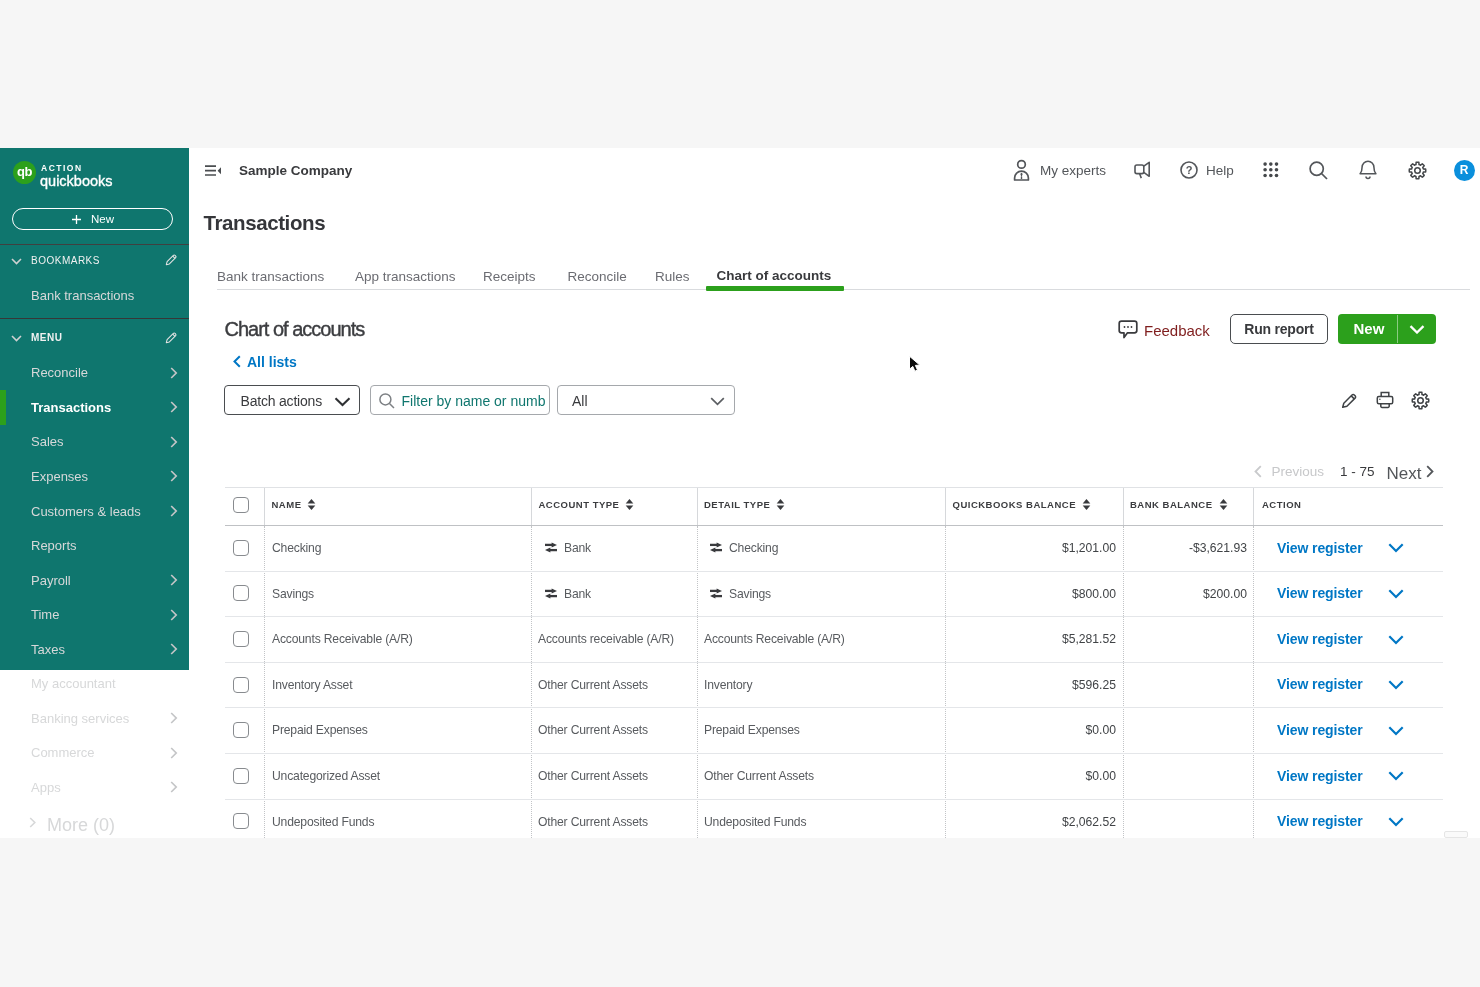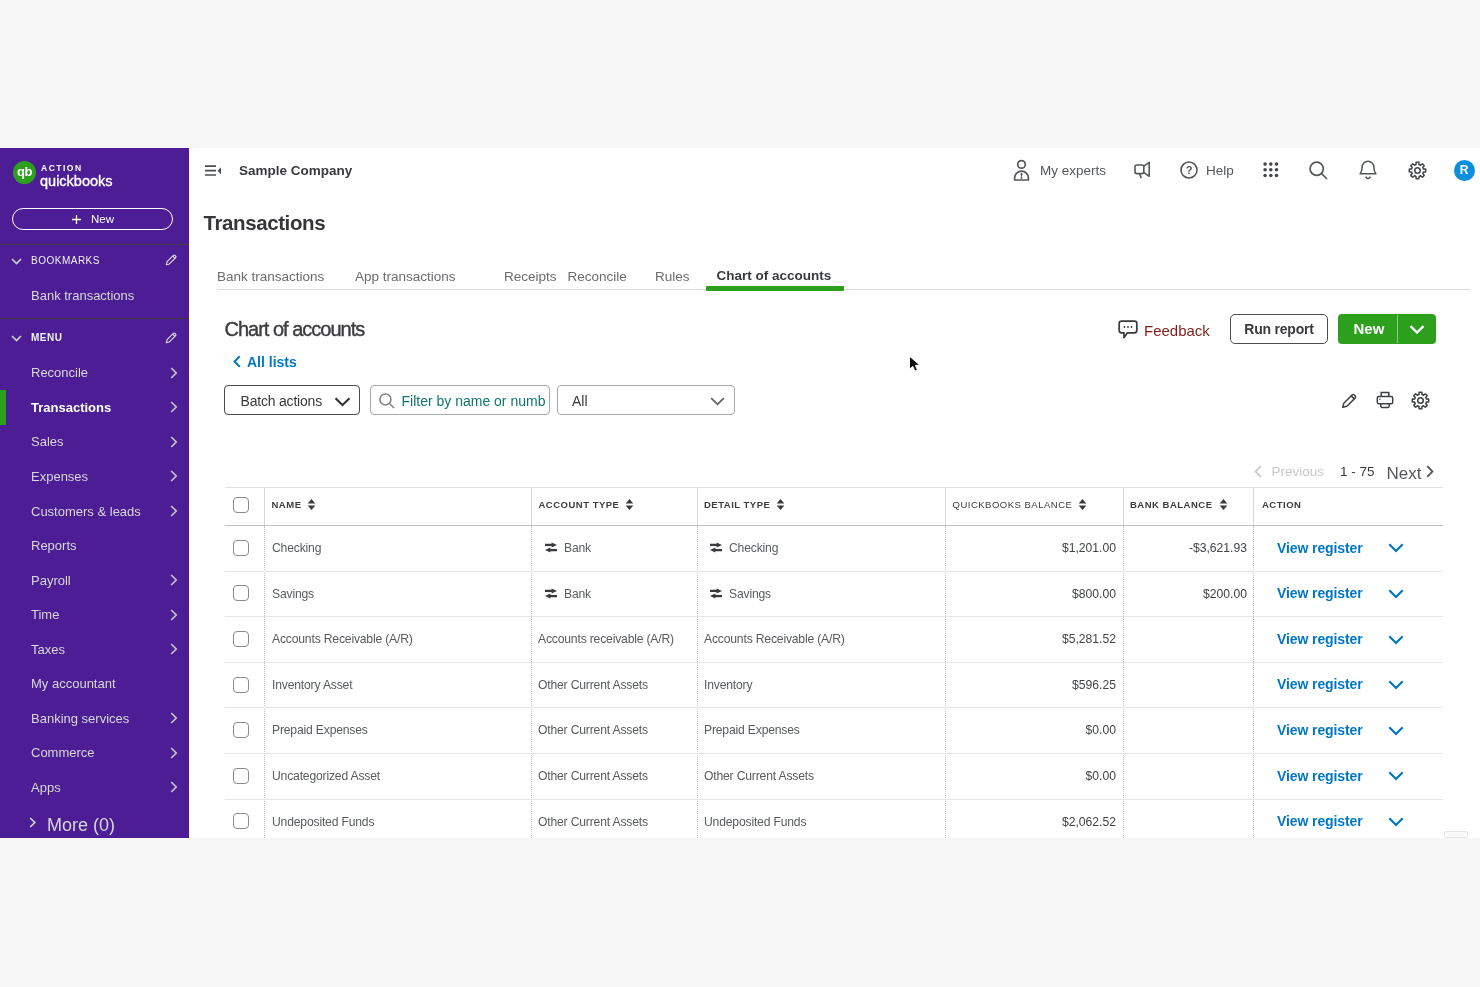--- a/index.html
+++ b/index.html
@@ -2,21 +2,21 @@
 <html><head><meta charset="utf-8">
 <style>
 *{margin:0;padding:0;box-sizing:border-box}
 html,body{width:1480px;height:987px;background:#f6f6f6;font-family:"Liberation Sans",sans-serif;overflow:hidden}
 .a{position:absolute}
 .flex{display:flex;align-items:center}
 svg{display:block}
 </style></head>
 <body>
 <div class="a" id="app" style="left:0;top:148px;width:1480px;height:690px;background:#fff;overflow:hidden">
-<div class="a" style="left:0;top:0;width:189px;height:690px;background:#4c1d95">
+<div class="a" style="left:0;top:0;width:189px;height:522px;background:#0f766e">
 <div class="a" style="left:13px;top:13px;width:23px;height:23px;border-radius:50%;background:#2ca01c;color:#fff;font-weight:bold;font-size:13px;text-align:center;line-height:22px;letter-spacing:-0.5px">qb</div>
 <div class="a" style="left:41px;top:15px;font-size:8.5px;font-weight:bold;letter-spacing:1.5px;color:#fff">ACTION</div>
 <div class="a" style="left:40px;top:24.5px;font-size:14.5px;color:#fff;letter-spacing:0px;-webkit-text-stroke:0.35px #fff">quickbooks</div>
 <div class="a flex" style="left:12px;top:60px;width:161px;height:22px;border:1.5px solid #fff;border-radius:11px;justify-content:center;color:#fff;font-size:11.5px">
 <svg width="11" height="11" viewBox="0 0 11 11" style="margin-right:9px">
           <path d="M5.5 1v9M1 5.5h9" stroke="#fff" stroke-width="1.3"></path>
         </svg>New</div>
 <div class="a" style="left:0;top:95.5px;width:189px;height:1px;background:#404040"></div>
 <svg class="a" style="left:11px;top:109.5px" width="11" height="7" viewBox="0 0 11 7">
         <path d="M1 1l4.5 4.5L10 1" stroke="#cfd0d1" stroke-width="1.6" fill="none"></path>
@@ -131,21 +131,21 @@
     </svg>
 <svg class="a" style="left:1407.5px;top:12.5px" width="19" height="19" viewBox="0 0 20 20">
       <path d="M16.20 8.40L18.58 8.56A8.7 8.7 0 0 1 18.58 11.44L16.20 11.60A6.4 6.4 0 0 1 15.51 13.25L17.08 15.05A8.7 8.7 0 0 1 15.05 17.08L13.25 15.51A6.4 6.4 0 0 1 11.60 16.20L11.44 18.58A8.7 8.7 0 0 1 8.56 18.58L8.40 16.20A6.4 6.4 0 0 1 6.75 15.51L4.95 17.08A8.7 8.7 0 0 1 2.92 15.05L4.49 13.25A6.4 6.4 0 0 1 3.80 11.60L1.42 11.44A8.7 8.7 0 0 1 1.42 8.56L3.80 8.40A6.4 6.4 0 0 1 4.49 6.75L2.92 4.95A8.7 8.7 0 0 1 4.95 2.92L6.75 4.49A6.4 6.4 0 0 1 8.40 3.80L8.56 1.42A8.7 8.7 0 0 1 11.44 1.42L11.60 3.80A6.4 6.4 0 0 1 13.25 4.49L15.05 2.92A8.7 8.7 0 0 1 17.08 4.95L15.51 6.75Z" stroke="#45484b" stroke-width="1.6" fill="none" stroke-linejoin="round"></path>
       <circle cx="10" cy="10" r="2.9" stroke="#45484b" stroke-width="1.6" fill="none"></circle>
     </svg>
 <div class="a" style="left:1453.5px;top:11.5px;width:21px;height:21px;border-radius:50%;background:#0a8fdc;color:#fff;font-weight:bold;font-size:12px;text-align:center;line-height:21px">R</div>
 <div class="a" style="left:203.5px;top:63px;font-size:20.5px;font-weight:bold;color:#35363a;letter-spacing:-0.4px">Transactions</div>
 <div class="a" style="left:217px;top:141px;width:1253px;height:1px;background:#d9dbde"></div>
 <div class="a" style="left:217px;top:120.5px;font-size:13.5px;color:#6b6c72">Bank transactions</div>
 <div class="a" style="left:354.9px;top:120.5px;font-size:13.5px;color:#6b6c72">App transactions</div>
-<div class="a" style="left:504px;top:120.5px;font-size:13.5px;color:#6b6c72">Receipts</div>
+<div class="a" style="left:483px;top:120.5px;font-size:13.5px;color:#6b6c72">Receipts</div>
 <div class="a" style="left:567.6px;top:120.5px;font-size:13.5px;color:#6b6c72">Reconcile</div>
 <div class="a" style="left:655px;top:120.5px;font-size:13.5px;color:#6b6c72">Rules</div>
 <div class="a" style="left:716.5px;top:120px;font-size:13.5px;font-weight:bold;color:#393a3d">Chart of accounts</div>
 <div class="a" style="left:705.5px;top:138px;width:138px;height:4.5px;background:#2ca01c;border-radius:1px"></div>
 <div class="a" style="left:224.5px;top:170px;font-size:20px;color:#3c3d40;-webkit-text-stroke:0.4px #3c3d40;letter-spacing:-1px">Chart of accounts</div>
 <svg class="a" style="left:233px;top:206.5px" width="8" height="13" viewBox="0 0 8 13">
       <path d="M6.8 1.2L1.5 6.5l5.3 5.3" stroke="#0077c5" stroke-width="2" fill="none"></path>
     </svg>
 <div class="a" style="left:247px;top:205.5px;font-size:14px;font-weight:bold;color:#0077c5">All lists</div>
 <svg class="a" style="left:1117.5px;top:172px" width="20" height="19" viewBox="0 0 20 19">
@@ -231,21 +231,21 @@
         <path d="M0.7 6.6h7.6L4.5 11z" fill="#393a3d"></path>
       </svg></div>
     <div class="a flex" style="left:538.5px;top:348px;height:16px;font-size:9.5px;font-weight:bold;letter-spacing:0.5px;color:#3b3c3f">ACCOUNT TYPE<svg width="9" height="11" viewBox="0 0 9 11" style="margin-left:6px">
         <path d="M4.5 0L8.3 4.4H0.7z" fill="#393a3d"></path>
         <path d="M0.7 6.6h7.6L4.5 11z" fill="#393a3d"></path>
       </svg></div>
     <div class="a flex" style="left:704px;top:348px;height:16px;font-size:9.5px;font-weight:bold;letter-spacing:0.5px;color:#3b3c3f">DETAIL TYPE<svg width="9" height="11" viewBox="0 0 9 11" style="margin-left:6px">
         <path d="M4.5 0L8.3 4.4H0.7z" fill="#393a3d"></path>
         <path d="M0.7 6.6h7.6L4.5 11z" fill="#393a3d"></path>
       </svg></div>
-    <div class="a flex" style="left:952.5px;top:348px;height:16px;font-size:9.5px;font-weight:normal;letter-spacing:0.5px;color:#3b3c3f">QUICKBOOKS BALANCE<svg width="9" height="11" viewBox="0 0 9 11" style="margin-left:6px">
+    <div class="a flex" style="left:952.5px;top:348px;height:16px;font-size:9.5px;font-weight:bold;letter-spacing:0.5px;color:#3b3c3f">QUICKBOOKS BALANCE<svg width="9" height="11" viewBox="0 0 9 11" style="margin-left:6px">
         <path d="M4.5 0L8.3 4.4H0.7z" fill="#393a3d"></path>
         <path d="M0.7 6.6h7.6L4.5 11z" fill="#393a3d"></path>
       </svg></div>
     <div class="a flex" style="left:1130px;top:348px;height:16px;font-size:9.5px;font-weight:bold;letter-spacing:0.5px;color:#3b3c3f">BANK BALANCE<svg width="9" height="11" viewBox="0 0 9 11" style="margin-left:6px">
         <path d="M4.5 0L8.3 4.4H0.7z" fill="#393a3d"></path>
         <path d="M0.7 6.6h7.6L4.5 11z" fill="#393a3d"></path>
       </svg></div>
 <div class="a" style="left:1262px;top:351px;font-size:9.5px;font-weight:bold;letter-spacing:0.5px;color:#3b3c3f">ACTION</div>
 <div class="a" style="left:233px;top:391.8px;width:16px;height:16px;border:1.5px solid #888b8f;border-radius:4px;background:#fff"></div>
 <div class="a" style="left:272px;top:392.0px;font-size:13.5px;color:#585b5f;letter-spacing:-0.2px;transform:scaleX(0.9);transform-origin:0 50%">Checking</div>

